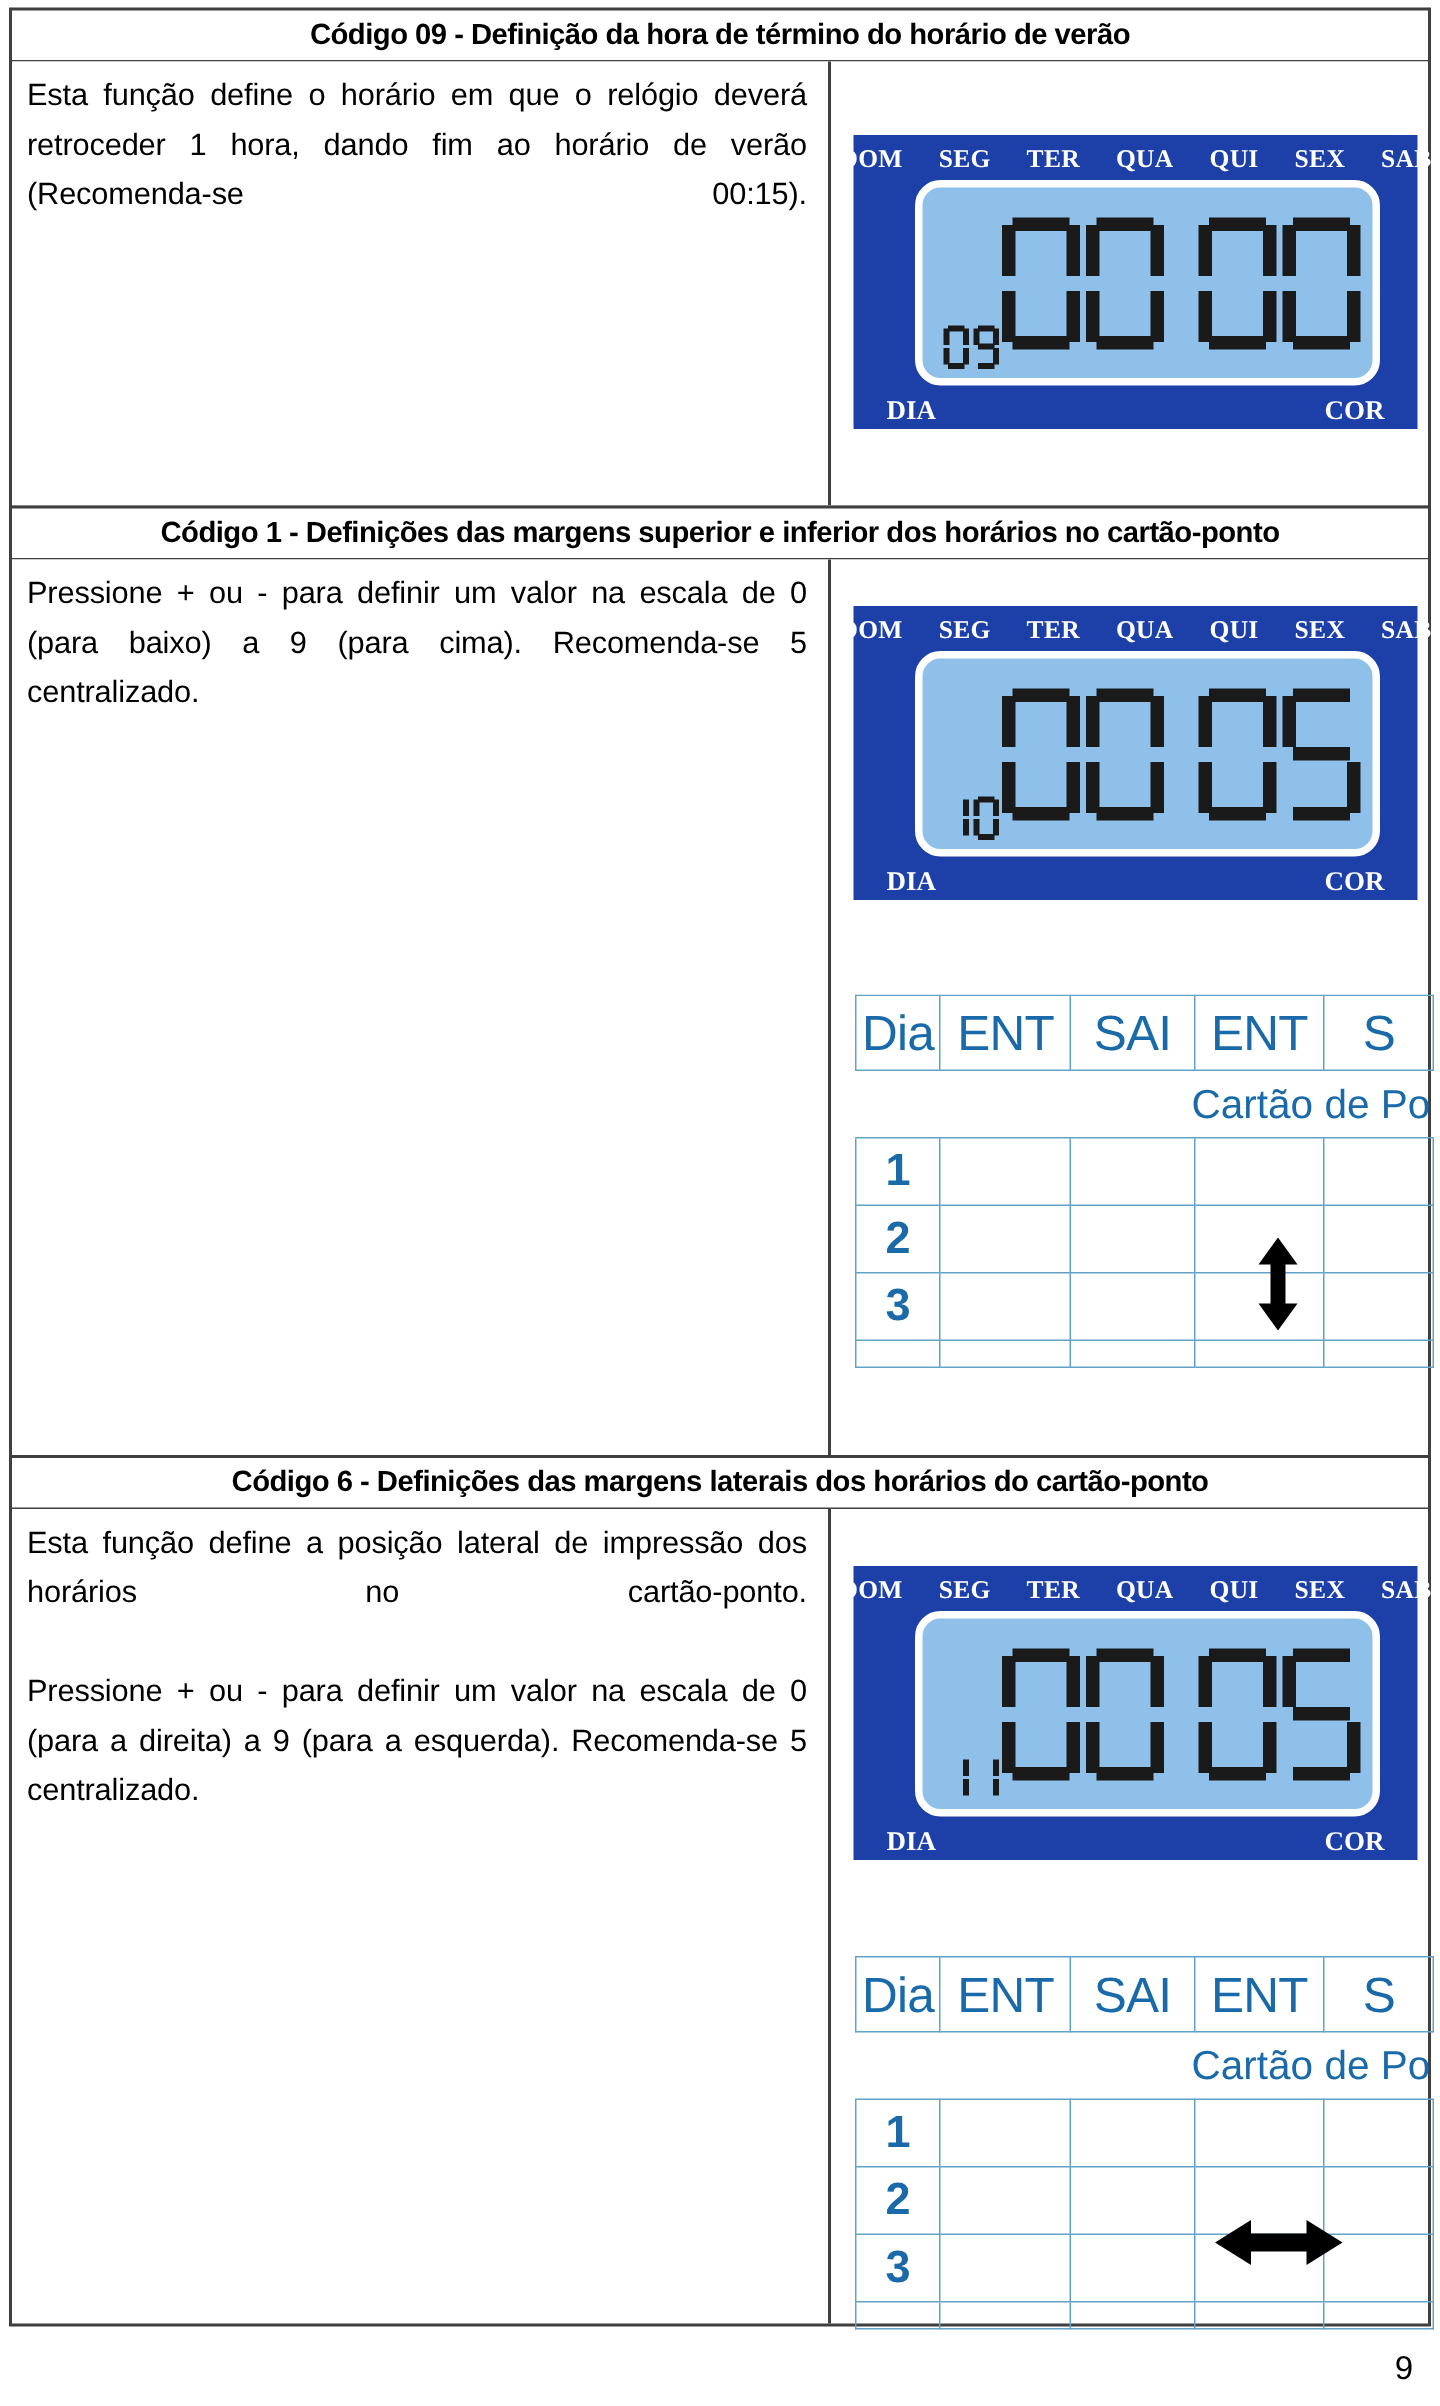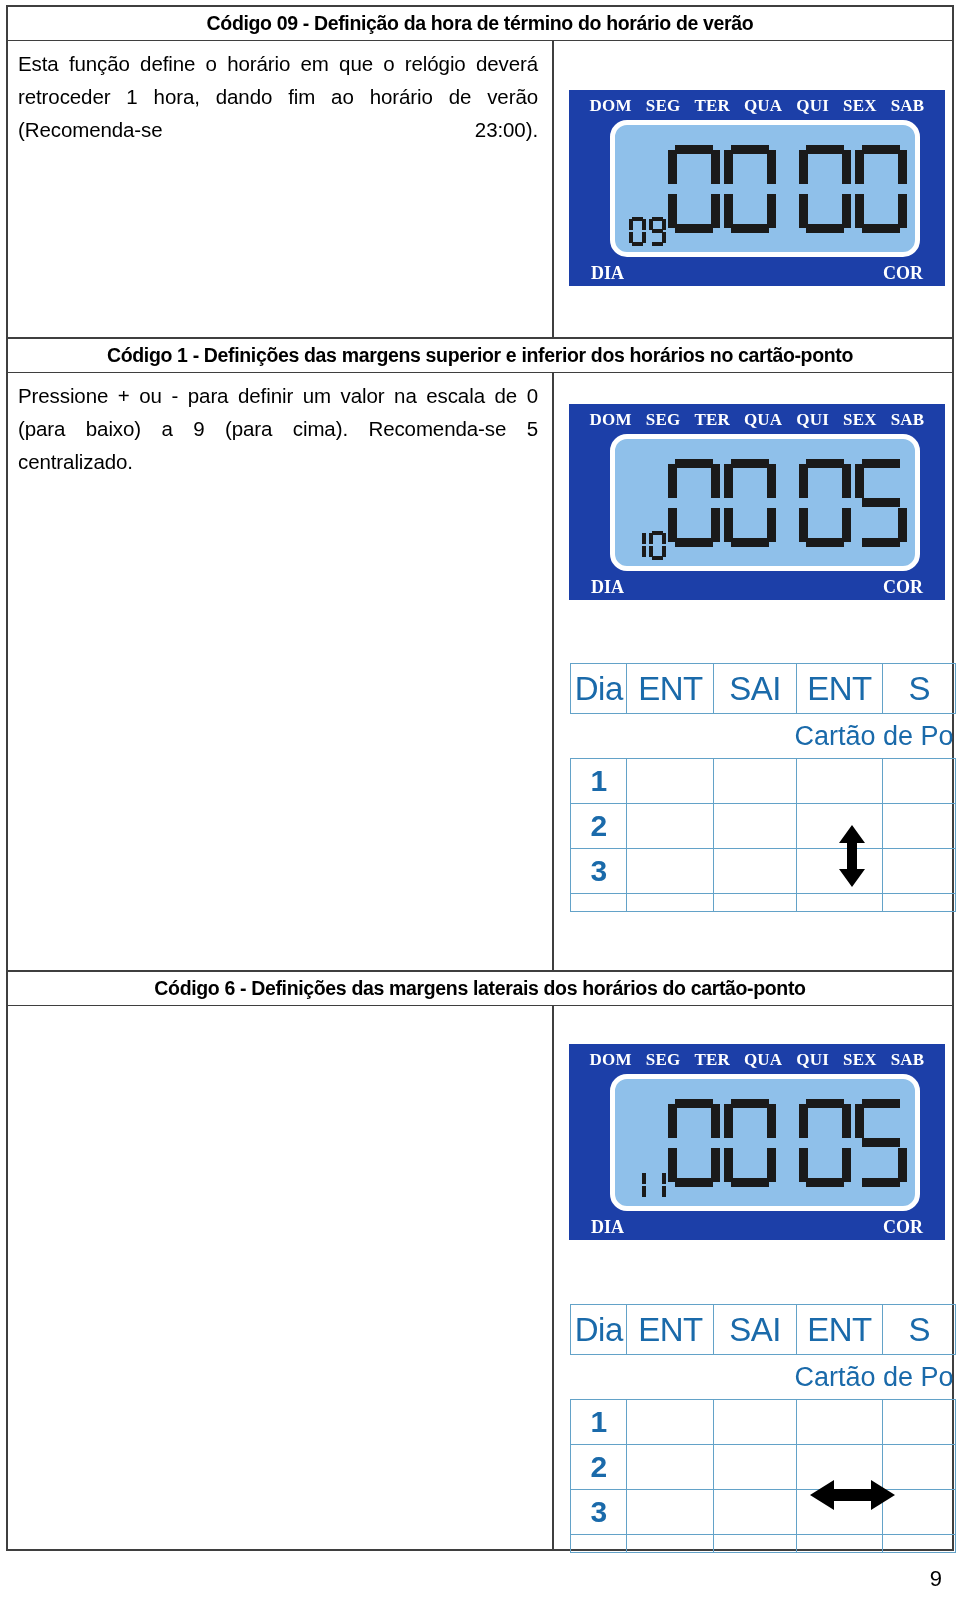--- a/index.html
+++ b/index.html
@@ -99,21 +99,21 @@
     background: #1c3fa8;
     box-sizing: border-box;
   }
   .lcd-days {
     position: absolute;
     top: 6px;
     left: 0;
     right: 0;
     display: flex;
     justify-content: center;
-    gap: 14px;
+    gap: 24px;
     color: #ffffff;
     font-family: "Liberation Serif", serif;
     font-weight: bold;
     font-size: 17px;
     letter-spacing: 0.2px;
   }
   .lcd-screen {
     position: absolute;
     left: 41px;
     top: 30px;
@@ -263,21 +263,21 @@
 </head>
 <body>
 
 <div class="page">
 
   <div class="section" style="top:5px;">
     <div class="section-header">Código 09 - Definição da hora de término do horário de verão</div>
     <div class="section-body bordered-bottom" style="height:297px;">
       <div class="col-divider"></div>
       <div class="text-col">
-        <p class="para">Esta função define o horário em que o relógio deverá retroceder 1 hora, dando fim ao horário de verão (Recomenda-se 23:00).</p>
+        <p class="para">Esta função define o horário em que o relógio deverá retroceder 1 hora, dando fim ao horário de verão (Recomenda-se 00:15).</p>
       </div>
 
       <div class="lcd" style="left:561px; top:49px;">
         <div class="lcd-days">
           <span>DOM</span>
           <span>SEG</span>
           <span>TER</span>
           <span>QUA</span>
           <span>QUI</span>
           <span>SEX</span>
@@ -470,20 +470,24 @@
           <polygon points="20,0 33,18 25,18 25,44 33,44 20,62 7,44 15,44 15,18 7,18" fill="#000000"></polygon>
         </svg>
       </div>
     </div>
   </div>
 
   <div class="section" style="top:970px;">
     <div class="section-header">Código 6 - Definições das margens laterais dos horários do cartão-ponto</div>
     <div class="section-body" style="height:545px; border-bottom:2px solid #3f3f3f;">
       <div class="col-divider"></div>
+      <div class="text-col">
+        <p class="para">Esta função define a posição lateral de impressão dos horários no cartão-ponto.</p>
+        <p class="para">Pressione + ou - para definir um valor na escala de 0 (para a direita) a 9 (para a esquerda). Recomenda-se 5 centralizado.</p>
+      </div>
 
       <div class="lcd" style="left:561px; top:38px;">
         <div class="lcd-days">
           <span>DOM</span>
           <span>SEG</span>
           <span>TER</span>
           <span>QUA</span>
           <span>QUI</span>
           <span>SEX</span>
           <span>SAB</span>

